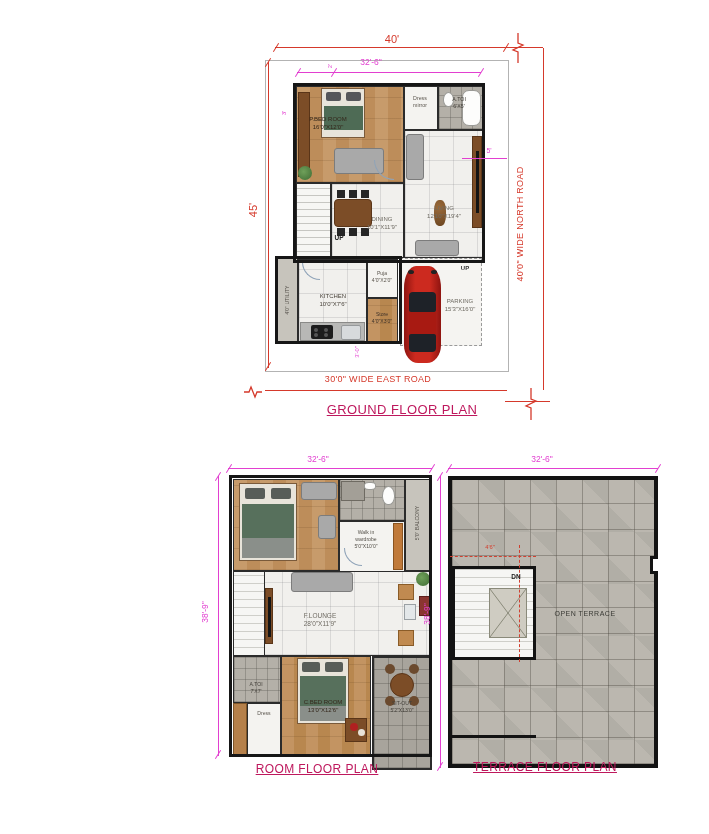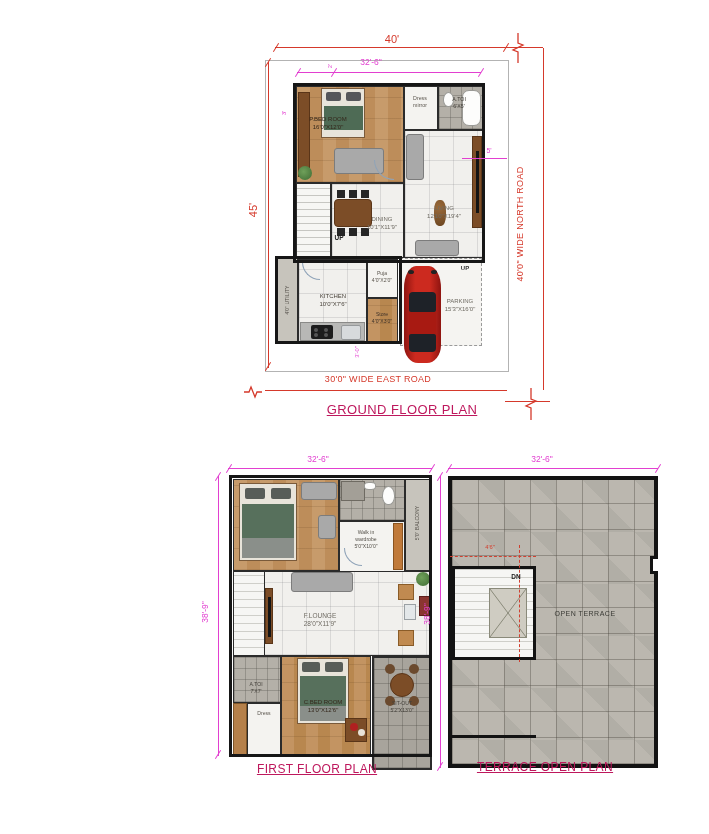--- a/index.html
+++ b/index.html
@@ -321,21 +321,21 @@
     <div class="lbl" style="left:323px;top:267px;color:#33261a;">
       <span>C.BED ROOM</span>
       <span>13'0"X12'6"</span>
       </div>
     <div class="lbl sm" style="left:402px;top:267px;font-size:5.8px;color:#44403a;">
       <span>SIT-OUT</span>
       <span>5'2"X13'0"</span>
       </div>
 
     <div class="title" style="left:317px;top:322px;font-size:12px;">
-      <span>FIRST FLOOR PLAN</span></div>
+      <span>ROOM FLOOR PLAN</span></div>
   </div>
 
   <div class="abs" style="left:0;top:440px;width:709px;height:394px;">
 
     <div class="dlh mag" style="left:448px;top:28px;width:210px;"></div>
     <div class="tick mag" style="left:444px;top:28px;"></div>
     <div class="tick mag" style="left:653px;top:28px;"></div>
     <div class="lbl mag" style="left:542px;top:20px;font-size:8.5px;">
       <span>32'-6"</span>
       </div>
@@ -366,16 +366,16 @@
       <span>4'6"</span>
       </div>
 
     <div class="abs" style="left:448px;top:295px;width:88px;height:0;border-top:3px solid #131313;z-index:4;"></div>
 
     <div class="lbl" style="left:585px;top:174px;font-size:7px;letter-spacing:.5px;color:#3a3a35;z-index:6;">
       <span>OPEN TERRACE</span>
       </div>
 
     <div class="title" style="left:545px;top:320px;font-size:12px;">
-      <span>TERRACE OPEN PLAN</span></div>
+      <span>TERRACE FLOOR PLAN</span></div>
   </div>
 
 </div>
 
 </body></html>

